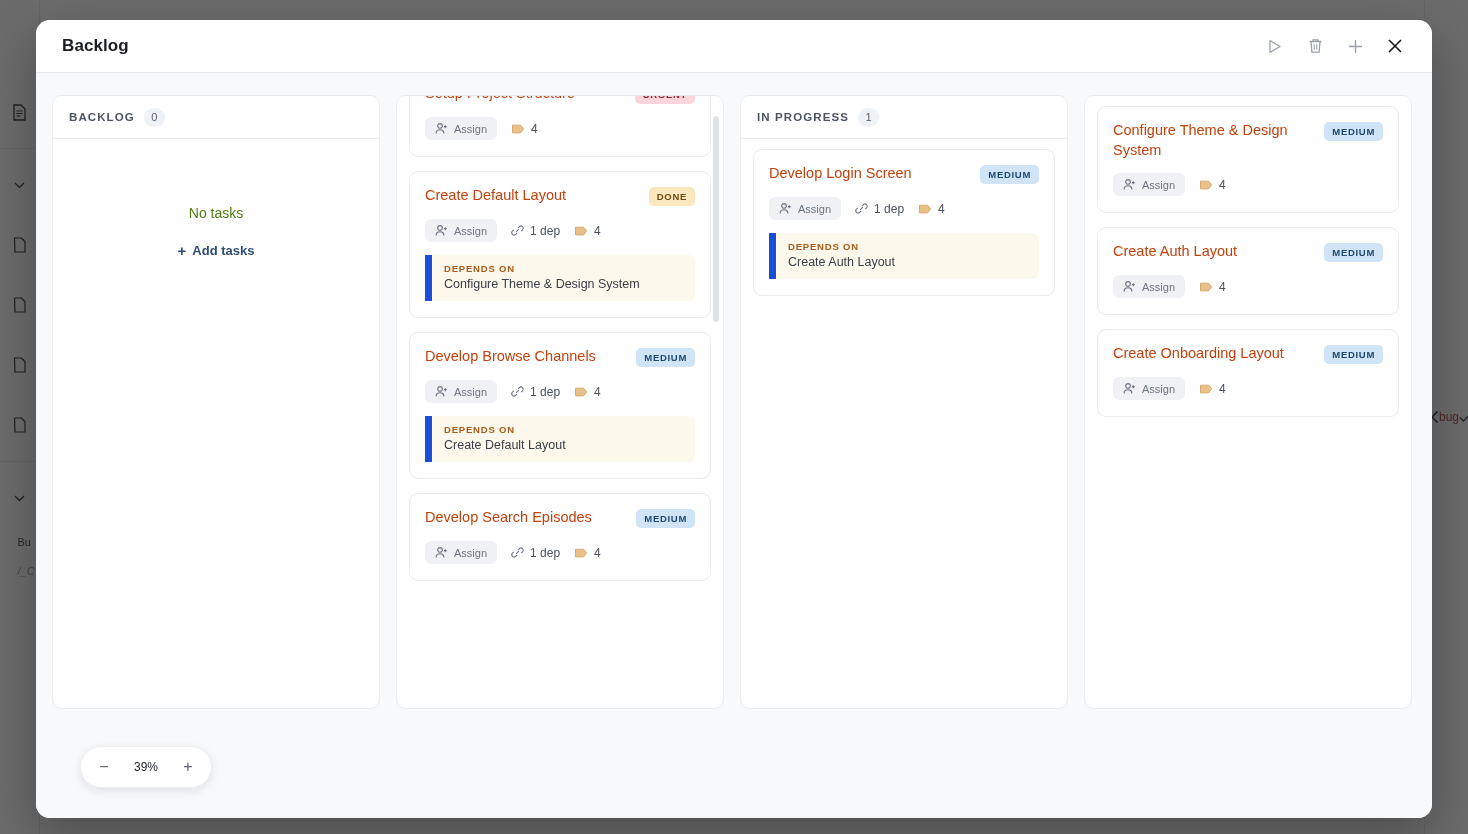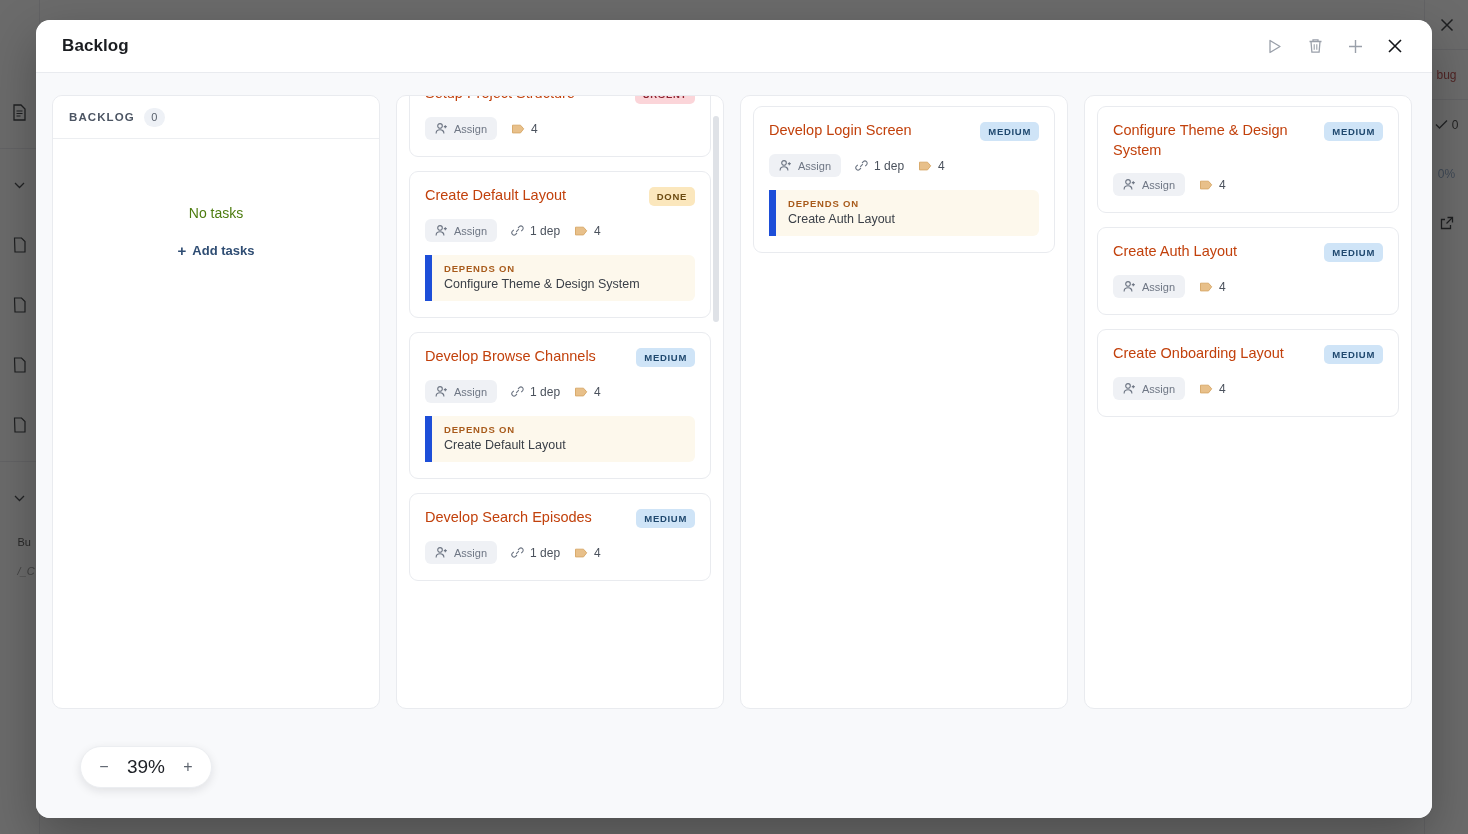--- a/index.html
+++ b/index.html
@@ -21,21 +21,21 @@
   .bg-sb-icon { width: 40px; height: 48px; display: flex; align-items: center; justify-content: center; }
   .bg-sb-sep { width: 40px; height: 1px; background: #e6e8ec; }
   .bg-sb-text { font-size: 11px; color: #3c3c3c; width: 40px; padding-left: 18px; line-height: 17px; white-space: nowrap; }
   .bg-sb-text.muted { color: #8a8a8a; font-style: italic; }
 
   .bg-main { flex: 1; height: 834px; background: #ffffff; }
 
   .bg-rightpanel {
     width: 44px; height: 834px; background: #ffffff;
     border-left: 1px solid #e6e8ec;
-    display: flex; flex-direction: column; align-items: center;
+    display: flex; flex-direction: row; align-items: center;
   }
   .bg-rp-cell { width: 44px; height: 49px; display: flex; align-items: center; justify-content: center; gap: 4px; font-size: 12px; color: #2b2b2b; }
   .bg-rp-sep { width: 44px; height: 1px; background: #e6e8ec; }
   .bg-rp-red { color: #b03030; font-size: 12px; }
   .bg-rp-blue { color: #7f9bbf; font-size: 12px; }
 
   
   #overlay { position: absolute; inset: 0; background: rgba(30,30,30,0.66); }
 
   
@@ -160,21 +160,21 @@
     background: #ffffff; border-radius: 21px;
     border: 1px solid #eceef1;
     box-shadow: 0 3px 10px rgba(20,22,26,0.10);
     padding: 0 8px;
   }
   .zoom-btn {
     width: 30px; height: 30px; border-radius: 50%;
     display: flex; align-items: center; justify-content: center;
     font-size: 16px; color: #5d646e; cursor: pointer; background: transparent; border: none;
   }
-  .zoom-val { font-size: 19px; color: #1d2026; min-width: 42px; text-align: center; }
+  .zoom-val { font-size: 12px; color: #1d2026; min-width: 42px; text-align: center; }
 
   svg { display: block; }
 </style>
 </head>
 <body>
 
 <div id="app-background">
   <div class="bg-sidebar">
     <div class="bg-sb-icon">
       <svg width="15" height="17" viewBox="0 0 15 17">
@@ -443,20 +443,24 @@
                   </span>
                   <span>4</span>
                 </div>
               </div>
             </div>
             <div class="scrollbar-track"></div>
             <div class="scrollbar-thumb"></div>
           </div>
         </div>
         <div class="column">
+          <div class="col-header">
+            <span class="col-name">IN PROGRESS</span>
+            <span class="col-count">1</span>
+          </div>
           <div class="col-body">
             <div class="card">
               <div class="card-top">
                 <div class="card-title">Develop Login Screen</div>
                 <div class="badge medium">MEDIUM</div>
               </div>
               <div class="meta-row">
                 <div class="assign-pill">
                   <span>
                     <svg width="13" height="13" viewBox="0 0 14 14">

